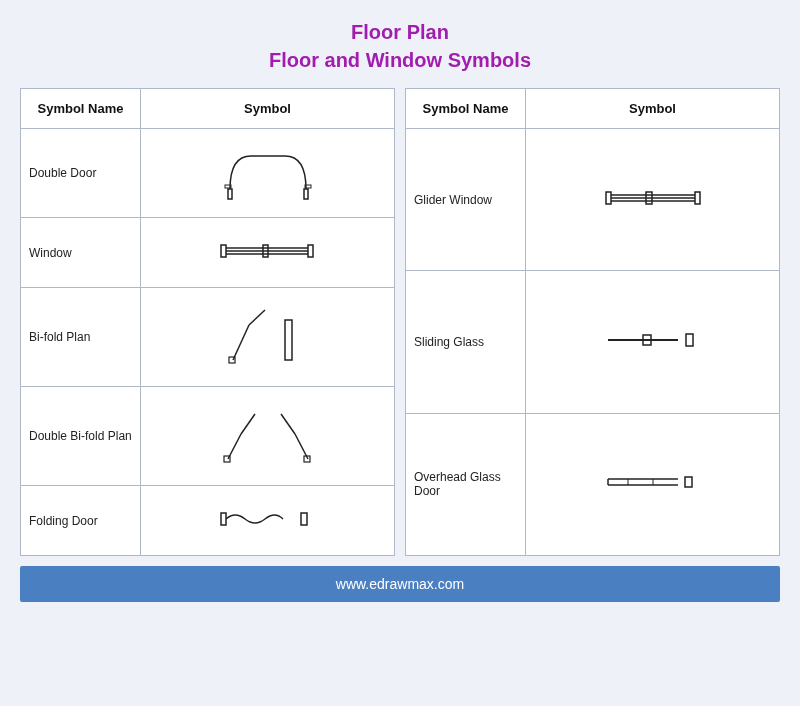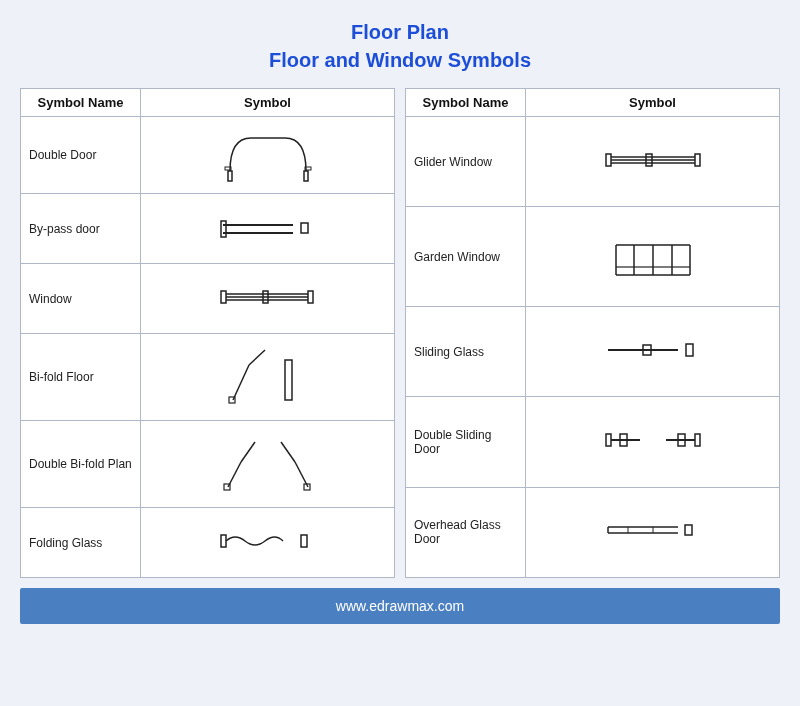--- a/index.html
+++ b/index.html
@@ -11,37 +11,37 @@
       align-items: center;
       min-height: 706px;
       padding: 18px 20px 0 20px;
     }
     .page-title {
       text-align: center;
       font-size: 20px;
       font-weight: bold;
       line-height: 1.4;
       margin-bottom: 14px;
-      color: #1d4ed8;
+      color: #a21caf;
     }
     .tables-container {
       display: flex;
       gap: 10px;
       width: 100%;
       max-width: 780px;
     }
     .symbol-table {
       flex: 1;
       border-collapse: collapse;
       background: #fff;
       border: 1.5px solid #b0b8c8;
     }
     .symbol-table th, .symbol-table td {
       border: 1px solid #b0b8c8;
-      padding: 6px 8px;
+      padding: 12px 8px;
       vertical-align: middle;
     }
     .symbol-table th {
       font-size: 13px;
       font-weight: bold;
       background: #fff;
       color: #111;
     }
     .symbol-table td.name-col {
       font-size: 12px;
@@ -101,53 +101,39 @@
 
             <line x1="38" y1="15" x2="72" y2="15" stroke="#222" stroke-width="1.5"></line>
 
             <rect x="12" y="44" width="6" height="3" fill="none" stroke="#222" stroke-width="1"></rect>
 
             <rect x="92" y="44" width="6" height="3" fill="none" stroke="#222" stroke-width="1"></rect>
           </svg>
         </td>
       </tr>
 
-      <tr>
-        <td class="name-col">By-pass door</td>
-        <td class="sym-col">
-          <svg width="110" height="40" viewBox="0 0 110 40">
-
-            <line x1="10" y1="18" x2="80" y2="18" stroke="#222" stroke-width="2"></line>
-            <line x1="10" y1="26" x2="80" y2="26" stroke="#222" stroke-width="2"></line>
-
-            <rect x="8" y="14" width="5" height="16" fill="none" stroke="#222" stroke-width="1.5"></rect>
-
-            <rect x="88" y="16" width="7" height="10" fill="none" stroke="#222" stroke-width="1.5"></rect>
-          </svg>
-        </td>
-      </tr>
 
       <tr>
         <td class="name-col">Window</td>
         <td class="sym-col">
           <svg width="110" height="40" viewBox="0 0 110 40">
 
             <rect x="8" y="14" width="5" height="12" fill="none" stroke="#222" stroke-width="1.5"></rect>
             <rect x="95" y="14" width="5" height="12" fill="none" stroke="#222" stroke-width="1.5"></rect>
             <line x1="13" y1="17" x2="95" y2="17" stroke="#222" stroke-width="1.5"></line>
             <line x1="13" y1="20" x2="95" y2="20" stroke="#222" stroke-width="1.5"></line>
             <line x1="13" y1="23" x2="95" y2="23" stroke="#222" stroke-width="1.5"></line>
 
             <rect x="50" y="14" width="5" height="12" fill="none" stroke="#222" stroke-width="1.5"></rect>
           </svg>
         </td>
       </tr>
 
       <tr>
-        <td class="name-col">Bi-fold Floor</td>
+        <td class="name-col">Bi-fold Plan</td>
         <td class="sym-col">
           <svg width="110" height="70" viewBox="0 0 110 70">
 
             <line x1="20" y1="60" x2="36" y2="25" stroke="#222" stroke-width="1.5"></line>
             <line x1="36" y1="25" x2="52" y2="10" stroke="#222" stroke-width="1.5"></line>
 
             <rect x="16" y="57" width="6" height="6" fill="none" stroke="#222" stroke-width="1.2"></rect>
 
             <rect x="72" y="20" width="7" height="40" fill="none" stroke="#222" stroke-width="1.5"></rect>
           </svg>
@@ -165,21 +151,21 @@
 
             <line x1="95" y1="60" x2="82" y2="35" stroke="#222" stroke-width="1.5"></line>
             <line x1="82" y1="35" x2="68" y2="15" stroke="#222" stroke-width="1.5"></line>
             <rect x="91" y="57" width="6" height="6" fill="none" stroke="#222" stroke-width="1.2"></rect>
           </svg>
         </td>
       </tr>
 
 
       <tr>
-        <td class="name-col">Folding Glass</td>
+        <td class="name-col">Folding Door</td>
         <td class="sym-col">
           <svg width="110" height="40" viewBox="0 0 110 40">
 
             <rect x="8" y="14" width="5" height="12" fill="none" stroke="#222" stroke-width="1.5"></rect>
 
             <path d="M13 20 Q22 12 32 20 Q42 28 52 20 Q62 12 70 20" fill="none" stroke="#222" stroke-width="1.5"></path>
 
             <rect x="88" y="14" width="6" height="12" fill="none" stroke="#222" stroke-width="1.5"></rect>
           </svg>
         </td>
@@ -205,71 +191,33 @@
             <rect x="97" y="14" width="5" height="12" fill="none" stroke="#222" stroke-width="1.5"></rect>
             <line x1="13" y1="17" x2="97" y2="17" stroke="#222" stroke-width="1.5"></line>
             <line x1="13" y1="20" x2="97" y2="20" stroke="#222" stroke-width="1.5"></line>
             <line x1="13" y1="23" x2="97" y2="23" stroke="#222" stroke-width="1.5"></line>
             <rect x="48" y="14" width="6" height="12" fill="none" stroke="#222" stroke-width="1.5"></rect>
           </svg>
         </td>
       </tr>
 
 
-      <tr>
-        <td class="name-col">Garden Window</td>
-        <td class="sym-col">
-          <svg width="110" height="60" viewBox="0 0 110 60">
-
-            <line x1="18" y1="20" x2="92" y2="20" stroke="#222" stroke-width="1.5"></line>
-            <line x1="18" y1="50" x2="92" y2="50" stroke="#222" stroke-width="1.5"></line>
-
-            <line x1="18" y1="20" x2="18" y2="50" stroke="#222" stroke-width="1.5"></line>
-
-            <line x1="92" y1="20" x2="92" y2="50" stroke="#222" stroke-width="1.5"></line>
-
-            <line x1="36" y1="20" x2="36" y2="50" stroke="#222" stroke-width="1.5"></line>
-            <line x1="55" y1="20" x2="55" y2="50" stroke="#222" stroke-width="1.5"></line>
-            <line x1="74" y1="20" x2="74" y2="50" stroke="#222" stroke-width="1.5"></line>
-
-            <line x1="18" y1="42" x2="36" y2="42" stroke="#222" stroke-width="1.2"></line>
-            <line x1="36" y1="42" x2="55" y2="42" stroke="#222" stroke-width="1.2"></line>
-            <line x1="55" y1="42" x2="74" y2="42" stroke="#222" stroke-width="1.2"></line>
-            <line x1="74" y1="42" x2="92" y2="42" stroke="#222" stroke-width="1.2"></line>
-          </svg>
-        </td>
-      </tr>
 
       <tr>
         <td class="name-col">Sliding Glass</td>
         <td class="sym-col">
           <svg width="110" height="40" viewBox="0 0 110 40">
 
             <line x1="10" y1="20" x2="80" y2="20" stroke="#222" stroke-width="2"></line>
             <rect x="45" y="15" width="8" height="10" fill="none" stroke="#222" stroke-width="1.5"></rect>
             <rect x="88" y="14" width="7" height="12" fill="none" stroke="#222" stroke-width="1.5"></rect>
           </svg>
         </td>
       </tr>
 
-      <tr>
-        <td class="name-col">Double Sliding Door</td>
-        <td class="sym-col">
-          <svg width="110" height="40" viewBox="0 0 110 40">
-
-            <rect x="8" y="14" width="5" height="12" fill="none" stroke="#222" stroke-width="1.5"></rect>
-            <line x1="13" y1="20" x2="42" y2="20" stroke="#222" stroke-width="2"></line>
-            <rect x="22" y="14" width="7" height="12" fill="none" stroke="#222" stroke-width="1.5"></rect>
-
-            <rect x="97" y="14" width="5" height="12" fill="none" stroke="#222" stroke-width="1.5"></rect>
-            <line x1="68" y1="20" x2="97" y2="20" stroke="#222" stroke-width="2"></line>
-            <rect x="80" y="14" width="7" height="12" fill="none" stroke="#222" stroke-width="1.5"></rect>
-          </svg>
-        </td>
-      </tr>
 
       <tr>
         <td class="name-col">Overhead Glass Door</td>
         <td class="sym-col">
           <svg width="110" height="40" viewBox="0 0 110 40">
 
             <line x1="10" y1="17" x2="80" y2="17" stroke="#222" stroke-width="1.5"></line>
             <line x1="10" y1="23" x2="80" y2="23" stroke="#222" stroke-width="1.5"></line>
             <line x1="10" y1="17" x2="10" y2="23" stroke="#222" stroke-width="1.5"></line>
 

